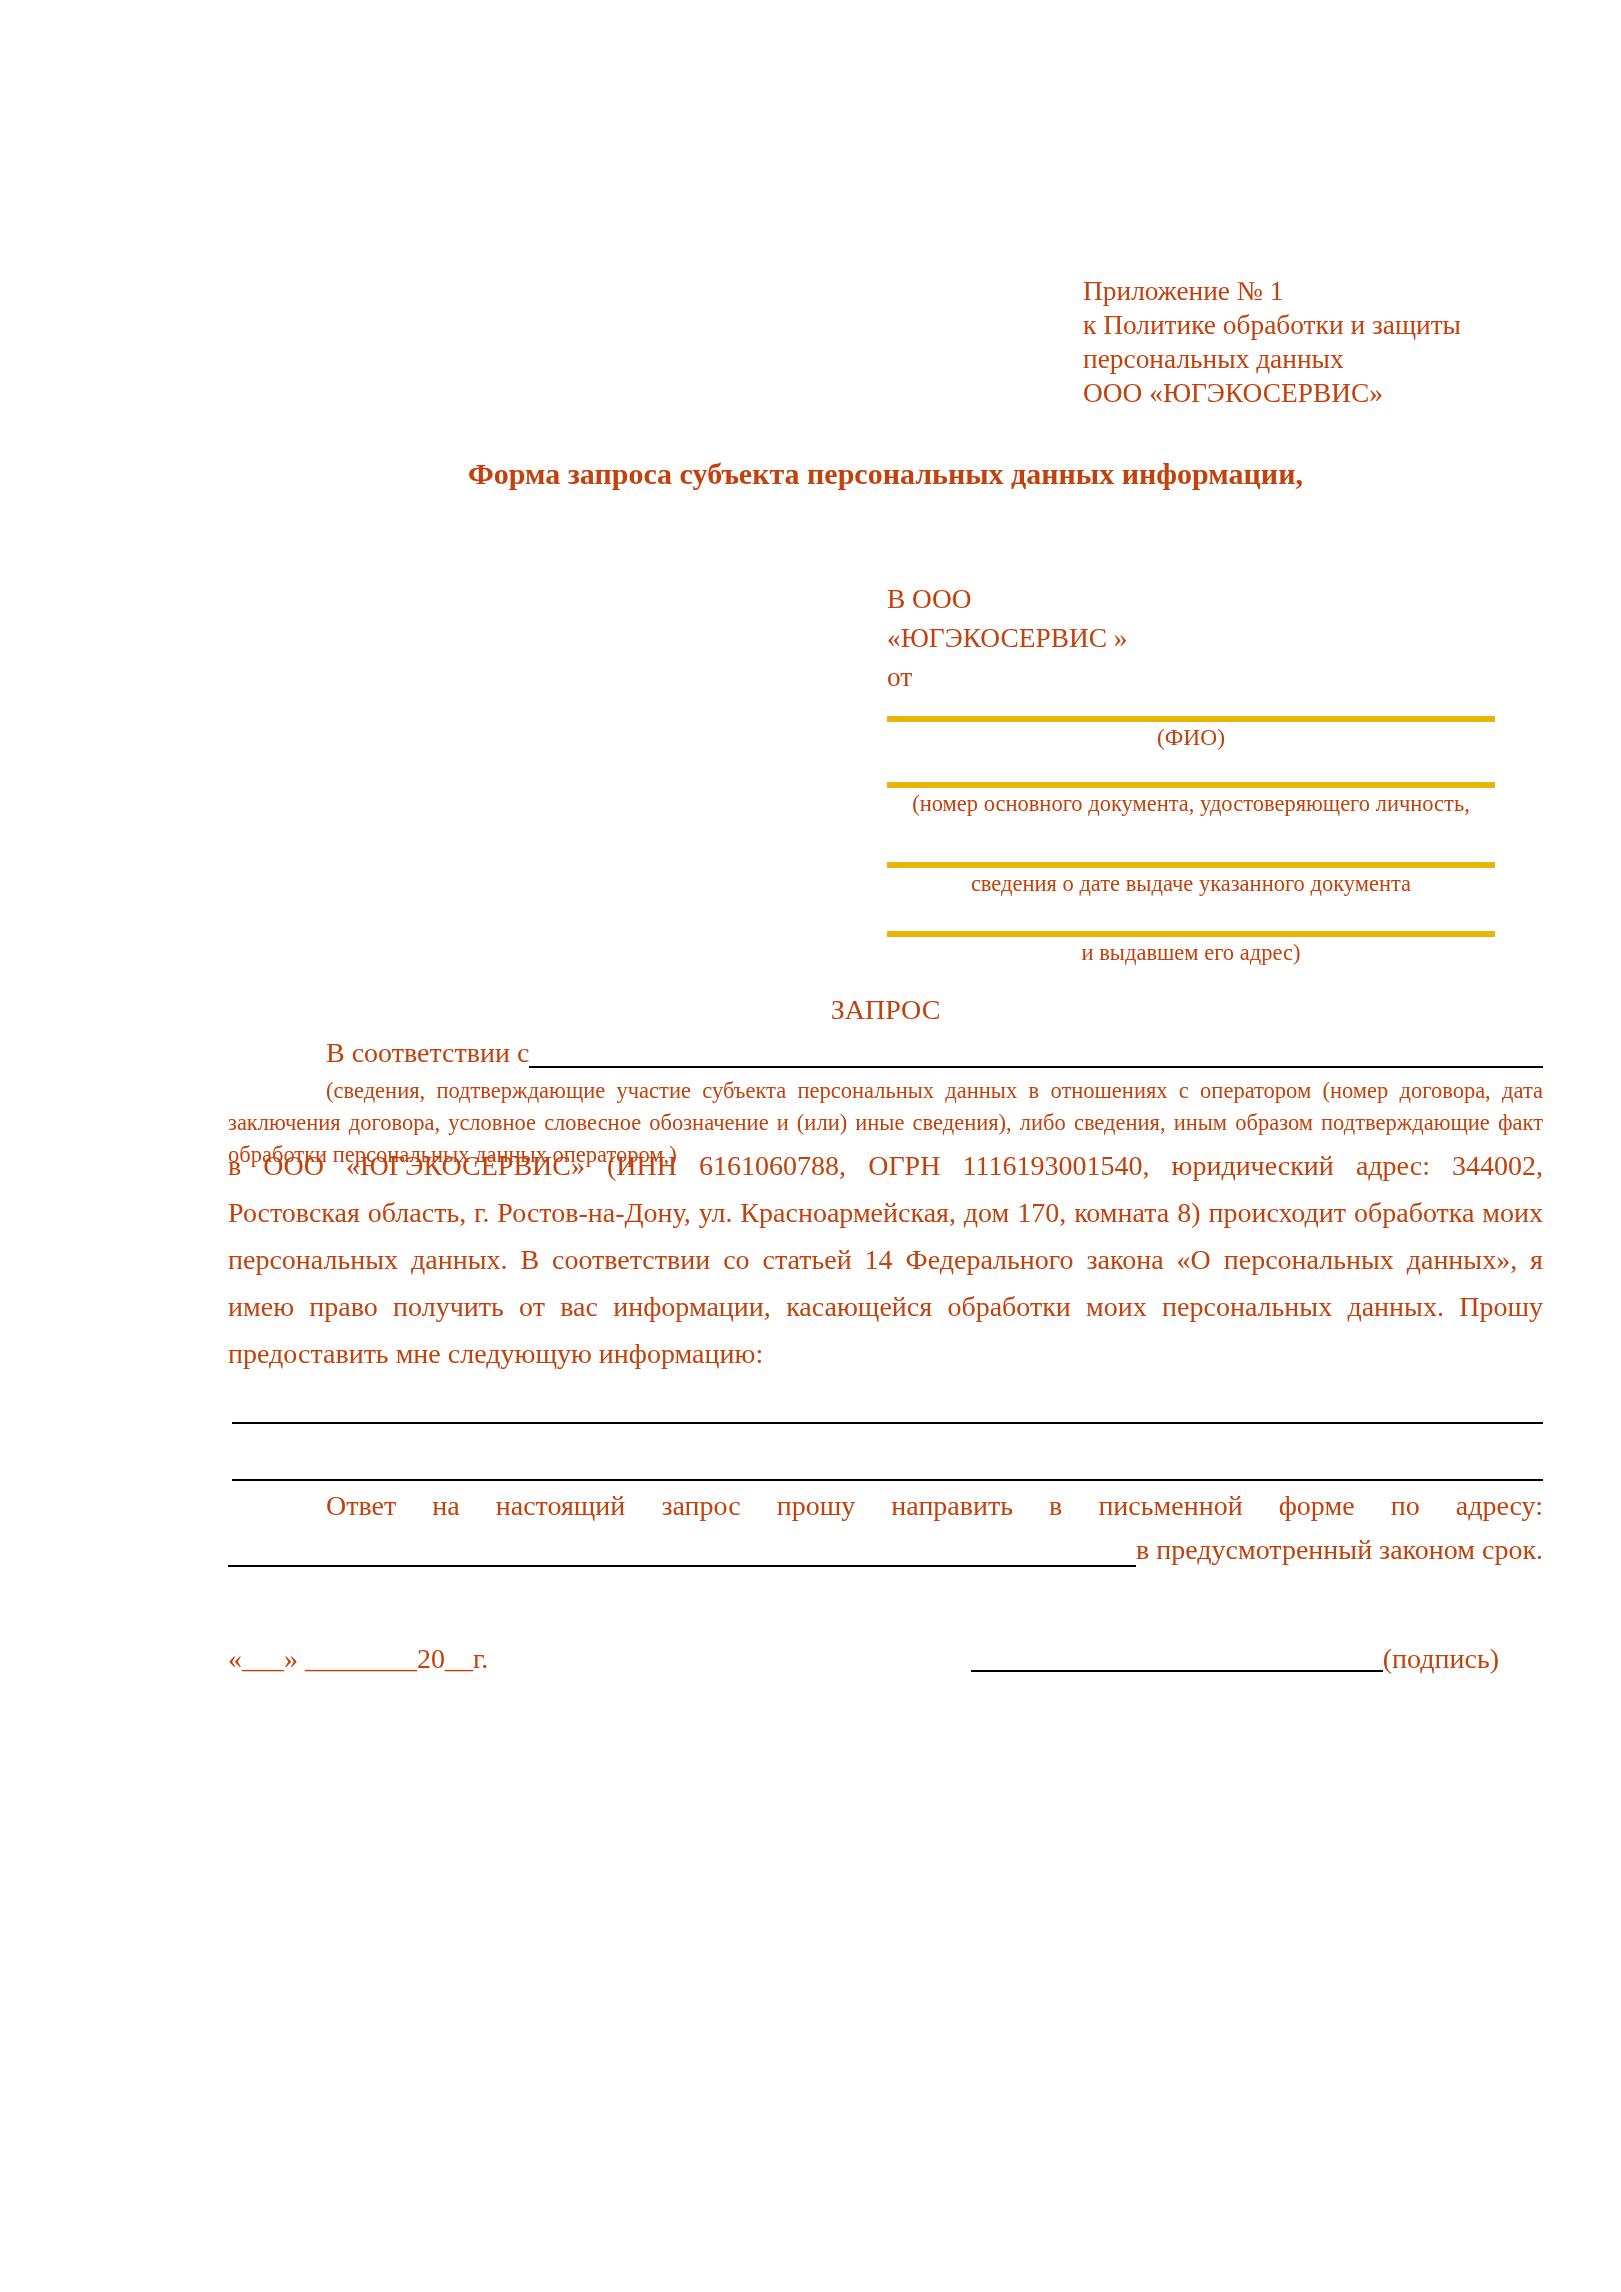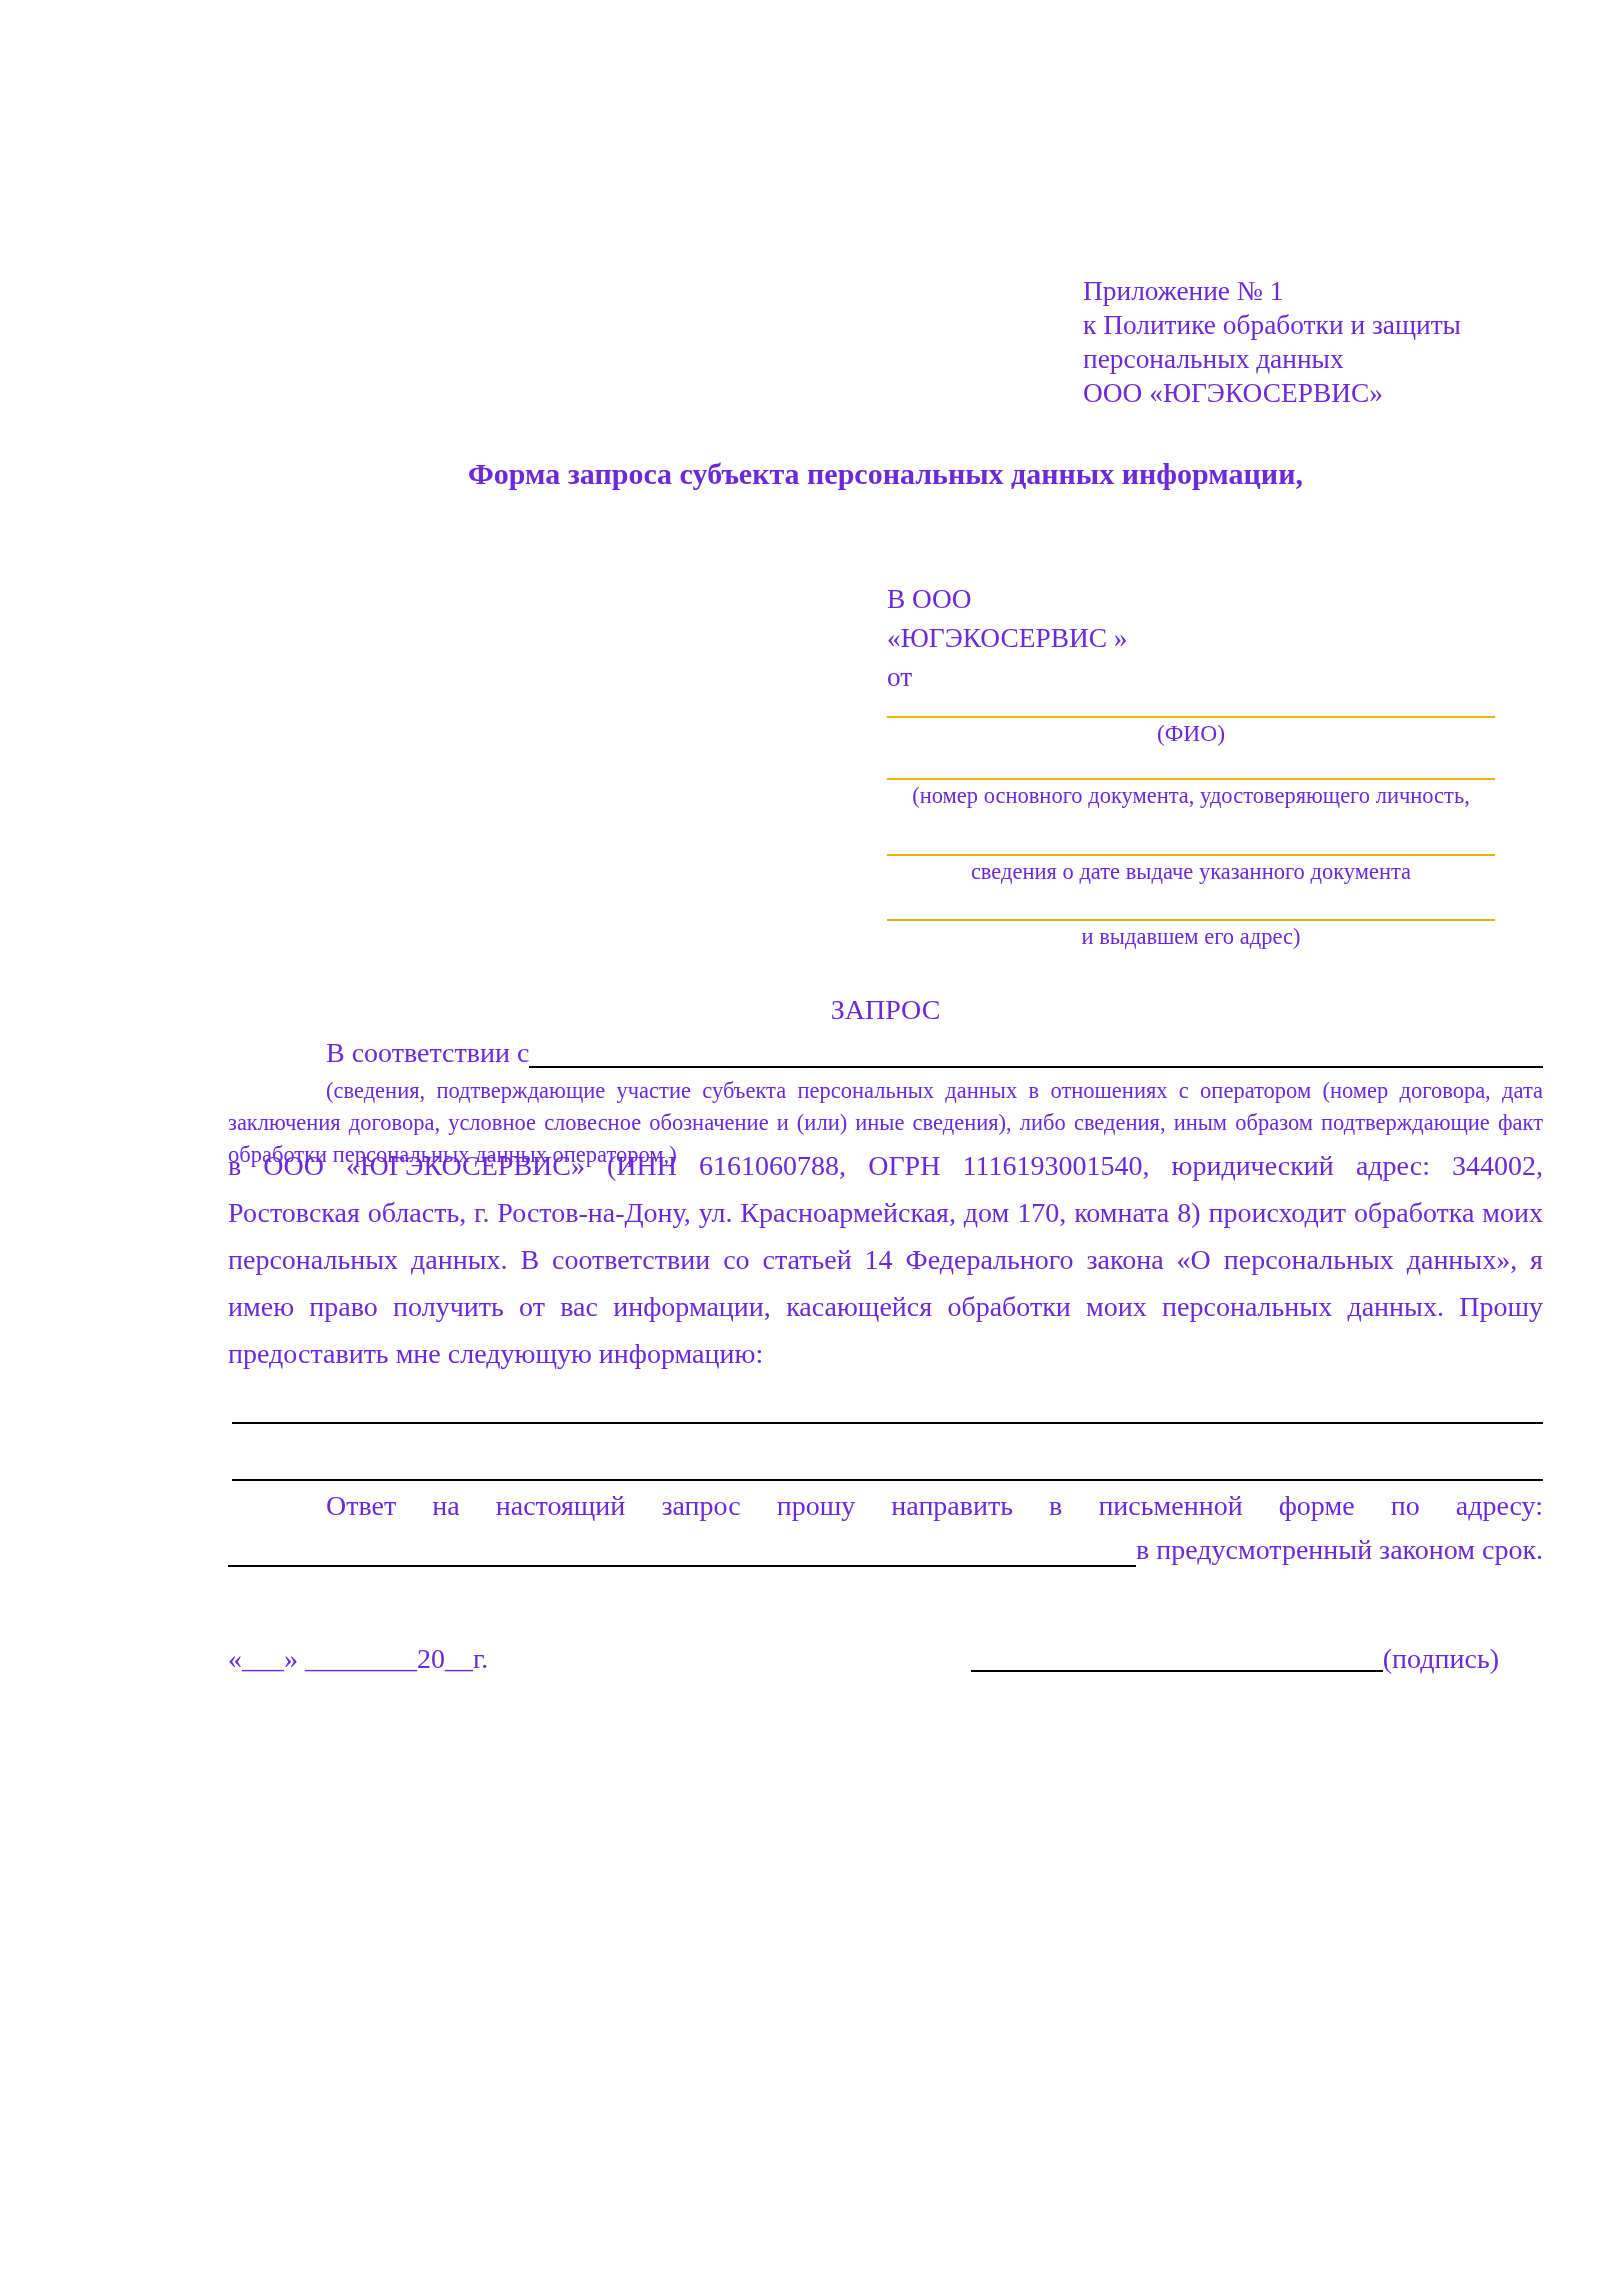--- a/index.html
+++ b/index.html
@@ -1,32 +1,32 @@
 <!DOCTYPE html>
 <html><head>
 <meta charset="utf-8">
 <style>
   html,body{margin:0;padding:0;background:#888;}
   .page{
     position:relative;
     width:1621px;height:2293px;
     margin:0 auto;
     background:#ffffff;
-    color:#6d28d9;
+    color:#c2410c;
     font-family:"Liberation Serif","DejaVu Serif",serif;
     overflow:hidden;
   }
   
   .appendix{position:absolute;left:1083px;top:274px;font-size:27.4px;line-height:34px;}
   
   .title{position:absolute;left:228px;top:451px;width:1315px;text-align:center;font-weight:bold;font-size:30px;line-height:46px;}
   
   .addressee{position:absolute;left:887px;top:580px;width:608px;font-size:27.4px;}
   .addr-line{line-height:39px;}
-  .field{border-top:2px solid #eab308;}
+  .field{border-top:6px solid #eab308;}
   .field-caption{text-align:center;line-height:27.4px;padding-top:2px;white-space:nowrap;}
   .cap24{font-size:23.5px;}
   .cap23{font-size:22.5px;}
   .f1{margin-top:18.6px;}
   .f2{margin-top:31px;}
   .f3{margin-top:45px;}
   .f4{margin-top:33px;}
   
   .zapros{position:absolute;left:228px;top:990px;width:1315px;text-align:center;font-size:28px;line-height:39px;}
   .intro{position:absolute;left:228px;top:1032px;width:1315px;font-size:28px;line-height:41px;display:flex;}

